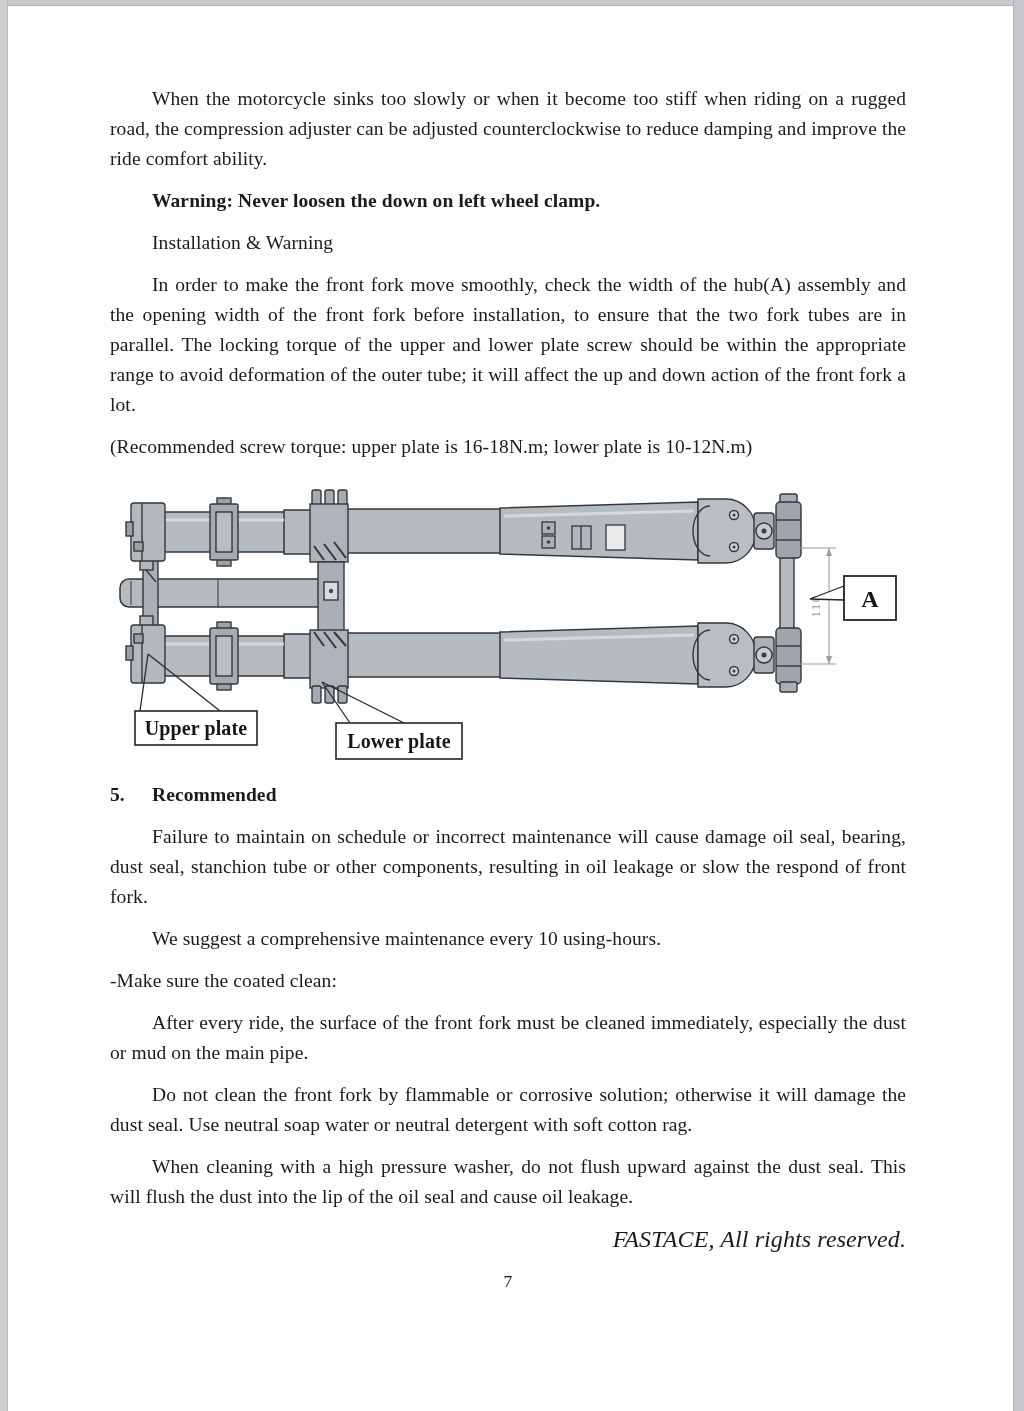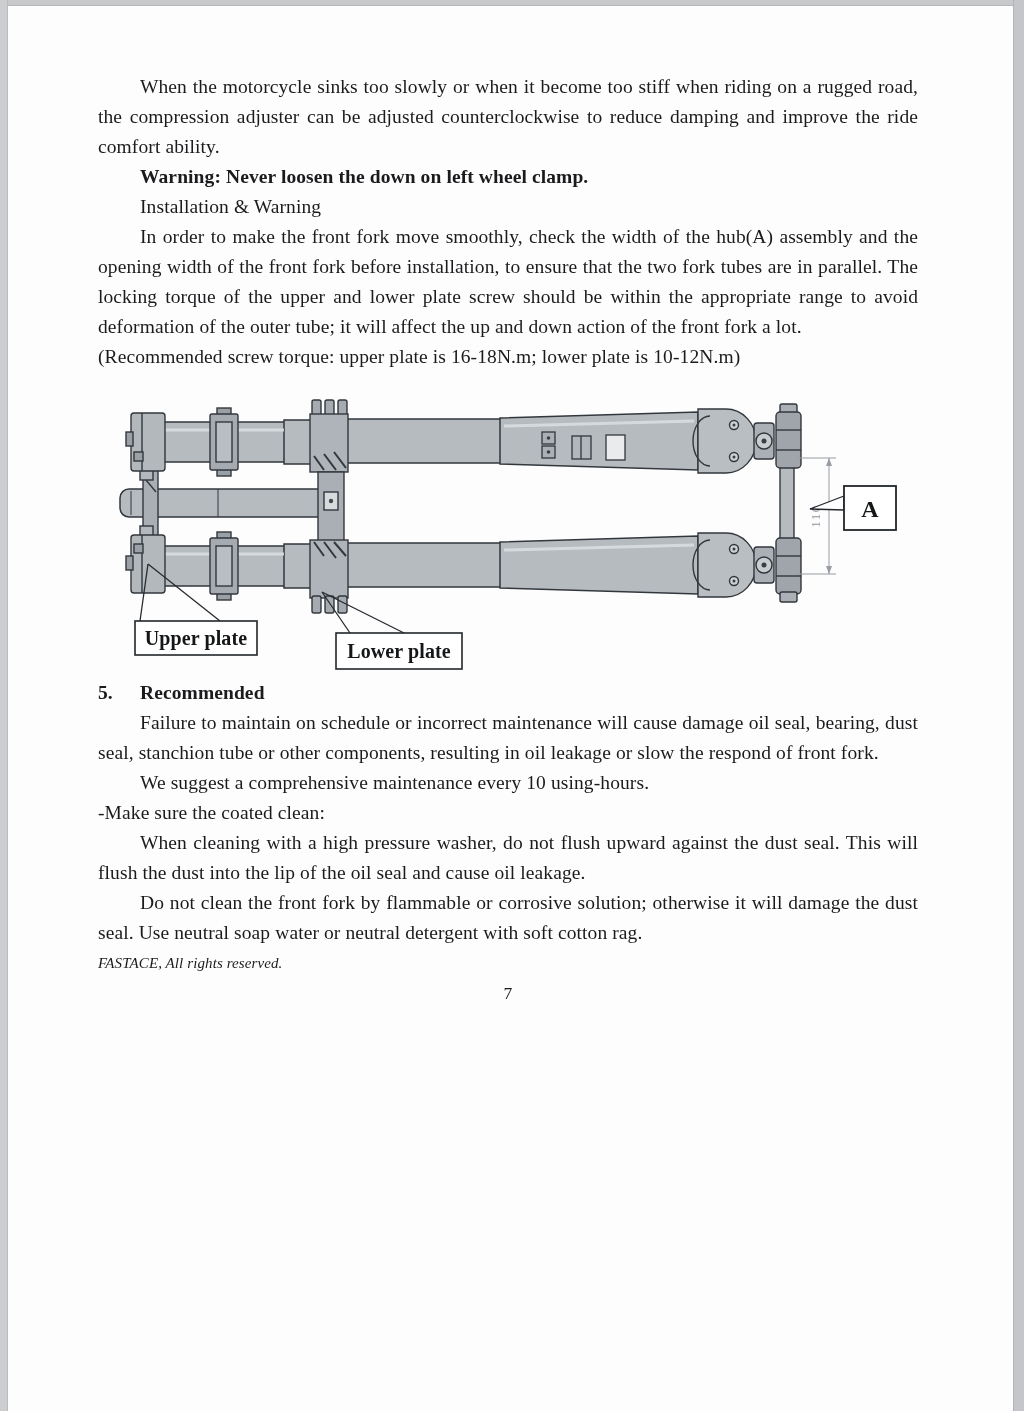--- a/index.html
+++ b/index.html
@@ -10,29 +10,29 @@
   }
   .edge-top   { position:absolute; left:0; top:0; width:100%; height:5px; background:#c7c9cb; border-bottom:1px solid #b4b6b9; }
   .edge-left  { position:absolute; left:0; top:0; width:7px; height:100%; background:#cbcdcf; border-right:1px solid #babcbf; }
   .edge-right { position:absolute; right:0; top:0; width:10px; height:100%; background:#c4c6c9; border-left:1px solid #b2b4b7; }
 
   .content {
     position:absolute; left:98px; top:72px; width:820px;
     font-size:19.5px; line-height:30px; text-align:justify;
     color:#1b1b1d; letter-spacing:0.1px;
   }
-  .content p { margin:0; }
+  .content p { margin:12px; }
   .indent { text-indent:42px; }
   .bold { font-weight:bold; }
   .inst-heading { font-weight:normal; margin-top:30px; text-indent:42px; }
   .diagram { margin:24px 0 0 0; height:282px; }
   .maint-heading { margin-top:19px; font-weight:bold; }
   .maint-heading .num { display:inline-block; width:42px; }
   .m-para { margin-top:3px; }
-  .doc-footer { margin-top:18px; text-align:left; font-style:italic; font-size:15px; }
+  .doc-footer { margin-top:18px; text-align:right; font-style:italic; font-size:24px; }
   .pagenum { margin-top:6px; text-align:center; font-size:17.5px; }
 
   svg text { font-family:"Liberation Serif", serif; }
 </style>
 </head>
 <body>
 
 <div class="canvas">
   <div class="edge-top"></div>
   <div class="edge-left"></div>
@@ -189,19 +189,20 @@
         </g>
       </svg>
     </figure>
 
     <p class="maint-heading">
       <span class="num">5.</span><span>Recommended</span>
     </p>
     <p class="indent m-para">Failure to maintain on schedule or incorrect maintenance will cause damage oil seal, bearing, dust seal, stanchion tube or other components, resulting in oil leakage or slow the respond of front fork.</p>
     <p class="indent m-para">We suggest a comprehensive maintenance every 10 using-hours.</p>
     <p class="m-para">-Make sure the coated clean:</p>
+    <p class="indent m-para">After every ride, the surface of the front fork must be cleaned immediately, especially the dust or mud on the main pipe.</p>
+    <p class="indent m-para">Do not clean the front fork by flammable or corrosive solution; otherwise it will damage the dust seal. Use neutral soap water or neutral detergent with soft cotton rag.</p>
     <p class="indent m-para">When cleaning with a high pressure washer, do not flush upward against the dust seal. This will flush the dust into the lip of the oil seal and cause oil leakage.</p>
-    <p class="indent m-para">Do not clean the front fork by flammable or corrosive solution; otherwise it will damage the dust seal. Use neutral soap water or neutral detergent with soft cotton rag.</p>
 
     <p class="doc-footer">FASTACE, All rights reserved.</p>
     <p class="pagenum">7</p>
   </div>
 </div>
 
 </body></html>

